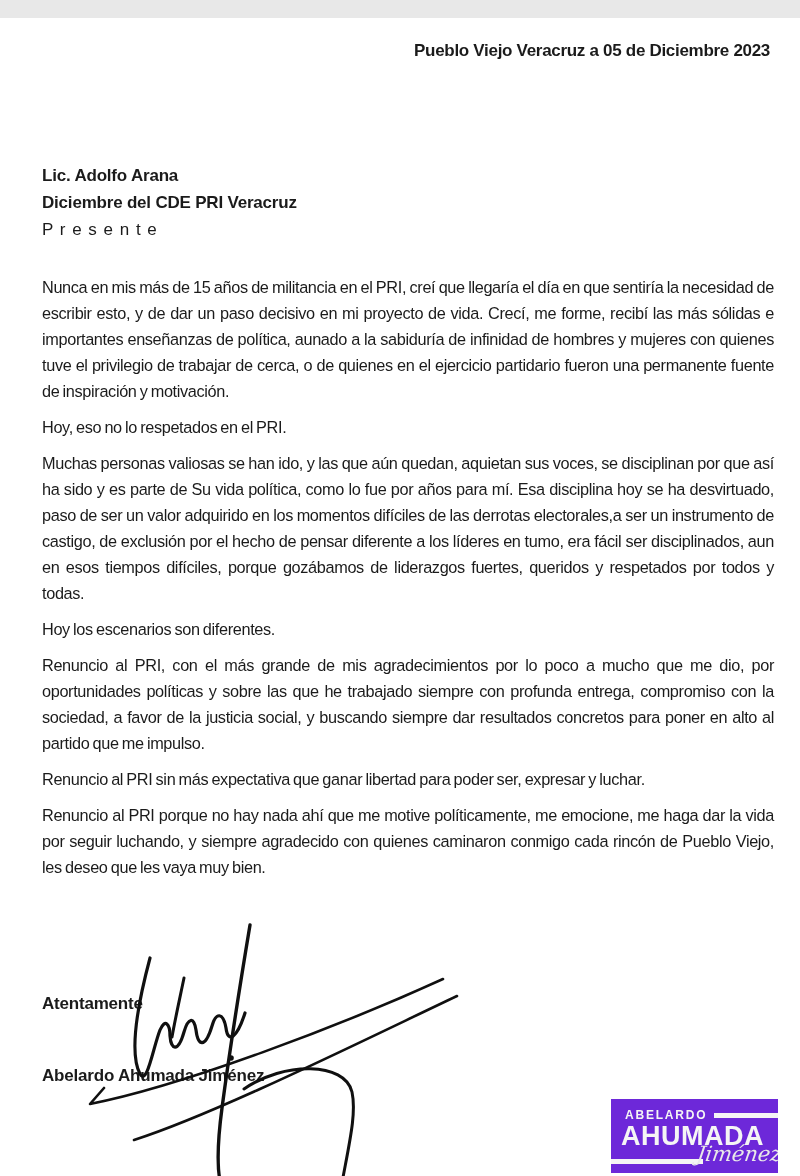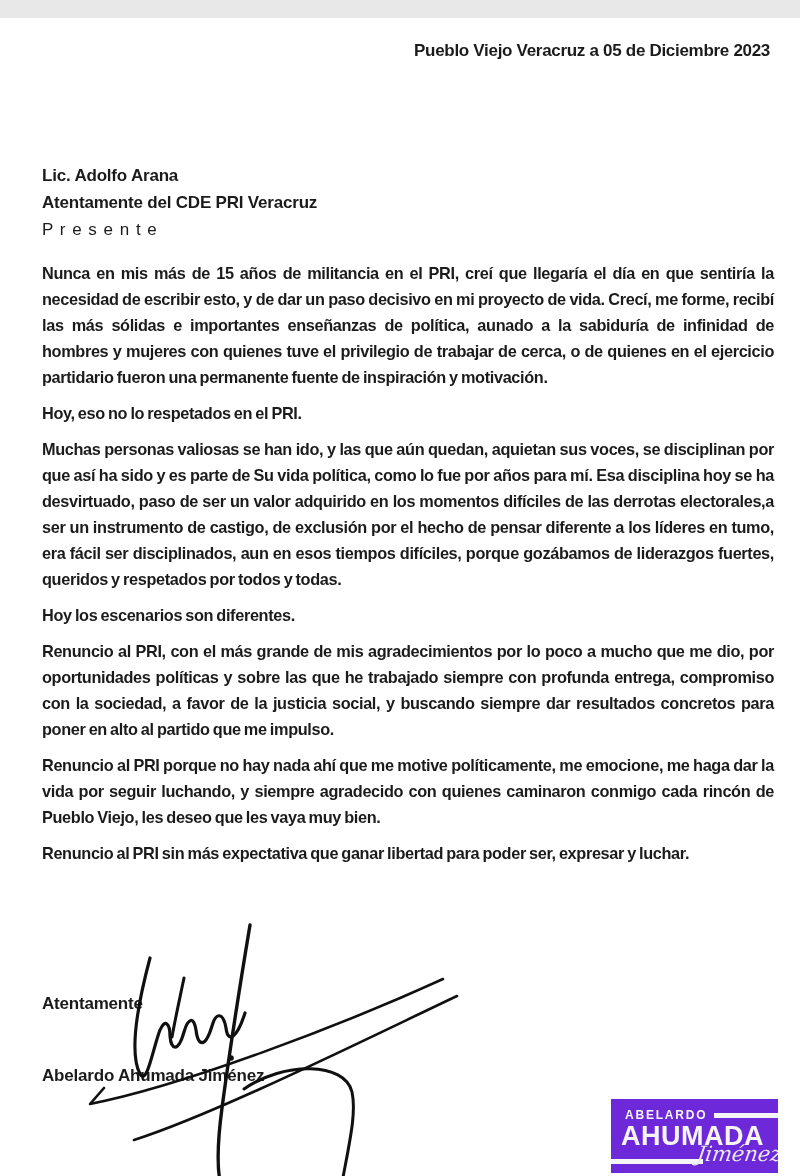--- a/index.html
+++ b/index.html
@@ -29,25 +29,25 @@
     left: 42px;
     font-size: 17px;
     line-height: 27px;
     letter-spacing: -0.2px;
   }
   .recipient-name { font-weight: 700; }
   .recipient-title { font-weight: 600; }
   .recipient-salutation { font-weight: 400; letter-spacing: 1px; }
   .body-text {
     position: absolute;
-    top: 242px;
+    top: 256px;
     left: 42px;
     width: 732px;
     font-size: 16.3px;
-    font-weight: 700;
+    font-weight: 400;
     line-height: 26px;
     letter-spacing: -0.35px;
     word-spacing: -1px;
     text-align: justify;
   }
   .body-text p { margin: 0 0 10px 0; }
   .closing {
     position: absolute;
     top: 976px;
     left: 42px;
@@ -134,32 +134,32 @@
 </style>
 </head>
 <body>
 
 <div class="page">
 
   <div class="dateline">Pueblo Viejo Veracruz a 05 de Diciembre 2023</div>
 
   <div class="recipient">
     <div class="recipient-name">Lic. Adolfo Arana</div>
-    <div class="recipient-title">Atentamente del CDE PRI Veracruz</div>
+    <div class="recipient-title">Diciembre del CDE PRI Veracruz</div>
     <div class="recipient-salutation">P r e s e n t e</div>
   </div>
 
   <div class="body-text">
     <p>Nunca en mis más de 15 años de militancia en el PRI, creí que llegaría el día en que sentiría la necesidad de escribir esto, y de dar un paso decisivo en mi proyecto de vida. Crecí, me forme, recibí las más sólidas e importantes enseñanzas de política, aunado a la sabiduría de infinidad de hombres y mujeres con quienes tuve el privilegio de trabajar de cerca, o de quienes en el ejercicio partidario fueron una permanente fuente de inspiración y motivación.</p>
     <p>Hoy, eso no lo respetados en el PRI.</p>
     <p>Muchas personas valiosas se han ido, y las que aún quedan, aquietan sus voces, se disciplinan por que así ha sido y es parte de Su vida política, como lo fue por años para mí. Esa disciplina hoy se ha desvirtuado, paso de ser un valor adquirido en los momentos difíciles de las derrotas electorales,a ser un instrumento de castigo, de exclusión por el hecho de pensar diferente a los líderes en tumo, era fácil ser disciplinados, aun en esos tiempos difíciles, porque gozábamos de liderazgos fuertes, queridos y respetados por todos y todas.</p>
     <p>Hoy los escenarios son diferentes.</p>
     <p>Renuncio al PRI, con el más grande de mis agradecimientos por lo poco a mucho que me dio, por oportunidades políticas y sobre las que he trabajado siempre con profunda entrega, compromiso con la sociedad, a favor de la justicia social, y buscando siempre dar resultados concretos para poner en alto al partido que me impulso.</p>
+    <p>Renuncio al PRI sin más expectativa que ganar libertad para poder ser, expresar y luchar.</p>
     <p>Renuncio al PRI porque no hay nada ahí que me motive políticamente, me emocione, me haga dar la vida por seguir luchando, y siempre agradecido con quienes caminaron conmigo cada rincón de Pueblo Viejo, les deseo que les vaya muy bien.</p>
-    <p>Renuncio al PRI sin más expectativa que ganar libertad para poder ser, expresar y luchar.</p>
   </div>
 
   <div class="closing">Atentamente</div>
 
   <div class="signer">Abelardo Ahumada Jiménez</div>
 
   <svg class="signature-svg" viewBox="0 0 800 1176" fill="none" stroke="#101010" stroke-linecap="round" stroke-linejoin="round">
 
     <path stroke-width="3.2" d="M150,940 C138,985 129,1035 140,1056 C147,1068 153,1030 160,1012 C165,1000 170,1006 170,1018 C171,1032 178,1035 184,1014 C188,1000 194,998 196,1012 C198,1028 205,1031 212,1008 C216,994 223,994 226,1010 C228,1026 237,1020 245,995"></path>
 

